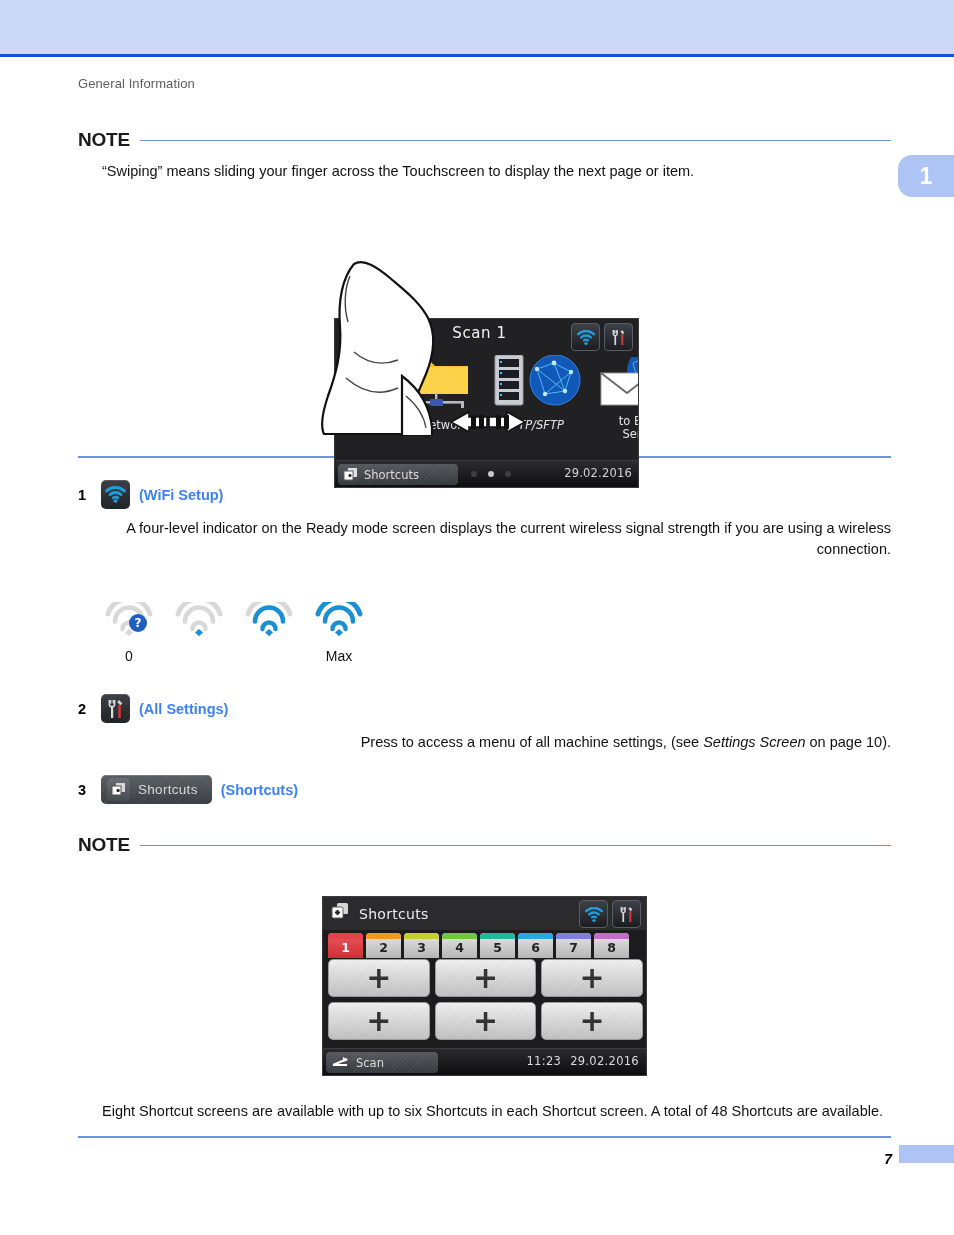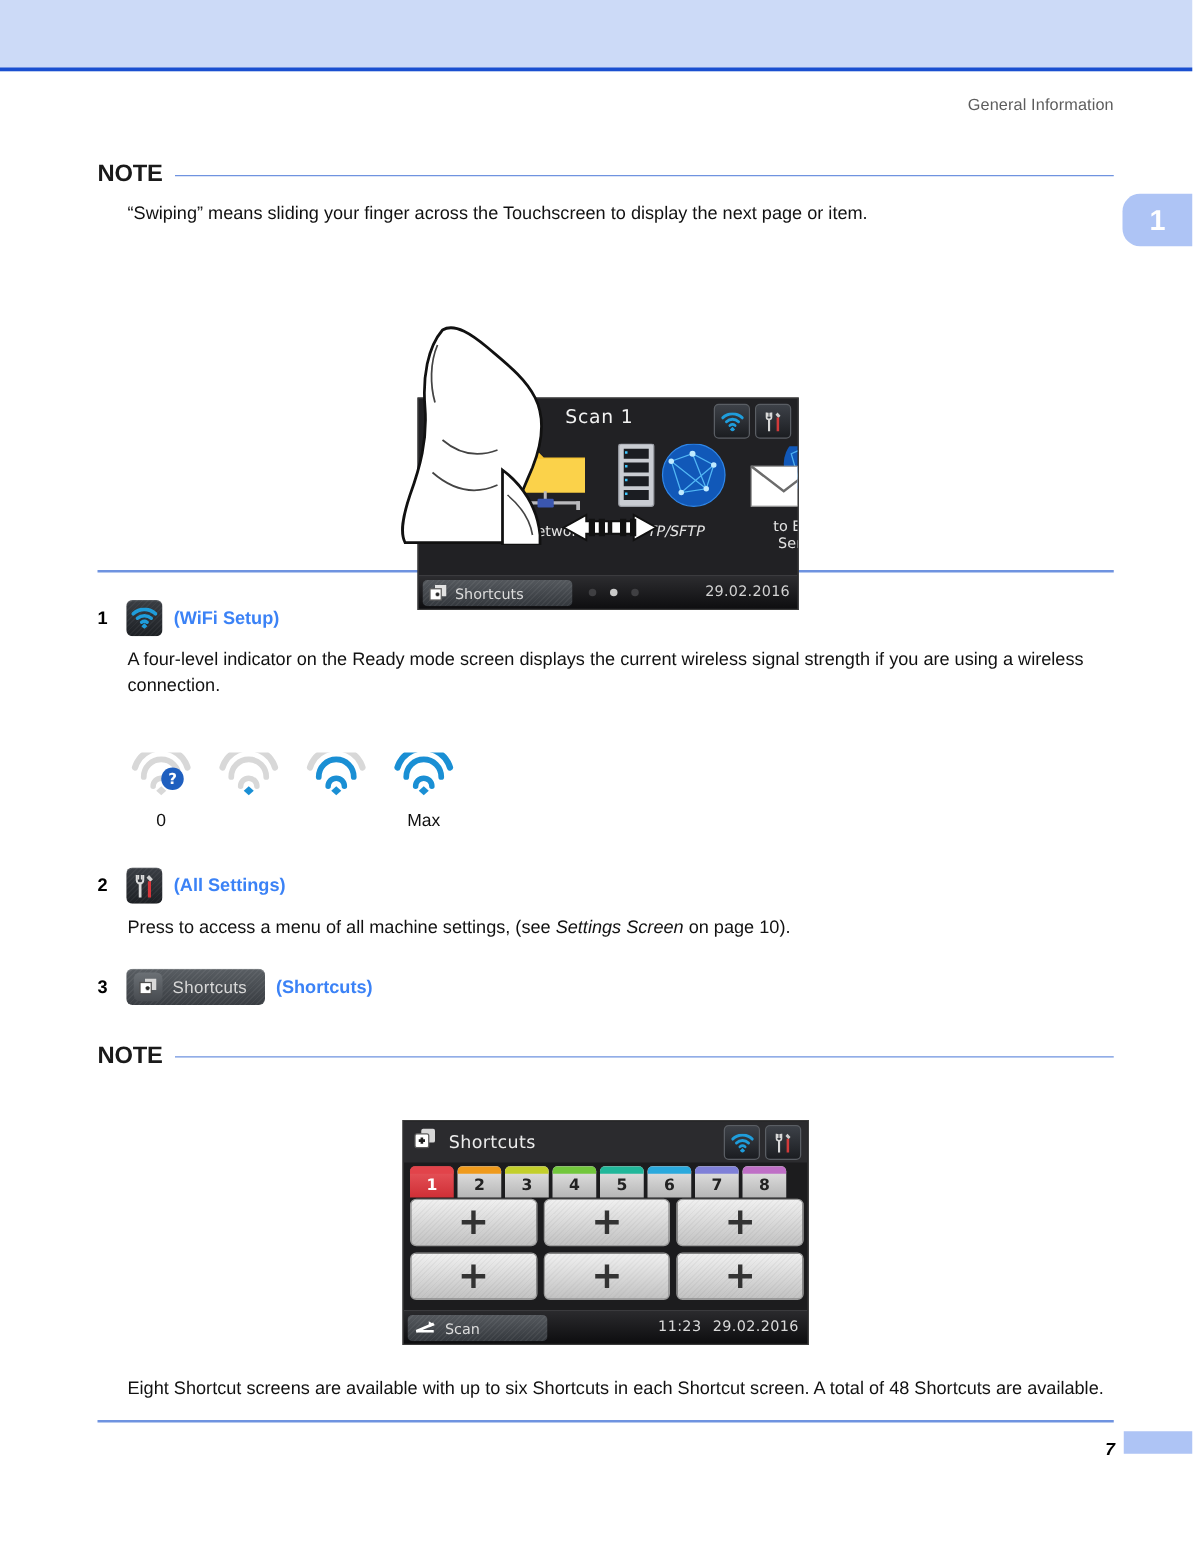--- a/index.html
+++ b/index.html
@@ -61,23 +61,22 @@
   .content {
     position: absolute;
     left: 78px;
     top: 76px;
     width: 813px;
   }
 
   .running-head {
     font-size: 13px;
     color: #5d5d5d;
-    margin: 0 0 38px 14px;
+    margin: 0 0 38px 0;
     letter-spacing: 0.1px;
-    text-align: right;
   }
 
   
   .note-head {
     display: flex;
     align-items: center;
     gap: 10px;
     margin-bottom: 10px;
   }
   .note-head .lbl {
@@ -119,22 +118,23 @@
   }
   .item-label {
     font-size: 14.5px;
     font-weight: bold;
     color: #3b82f6;
   }
   .item-text {
     font-size: 14.5px;
     color: #111;
     line-height: 1.45;
-    margin: 9px 0 0 24px;
+    margin: 9px 0 0 14px;
     max-width: 800px;
+    text-align: right;
   }
   .item-text em { font-style: italic; }
 
   
   .icon-btn {
     width: 29px;
     height: 29px;
     border-radius: 5px;
     background:
       repeating-linear-gradient(135deg,

